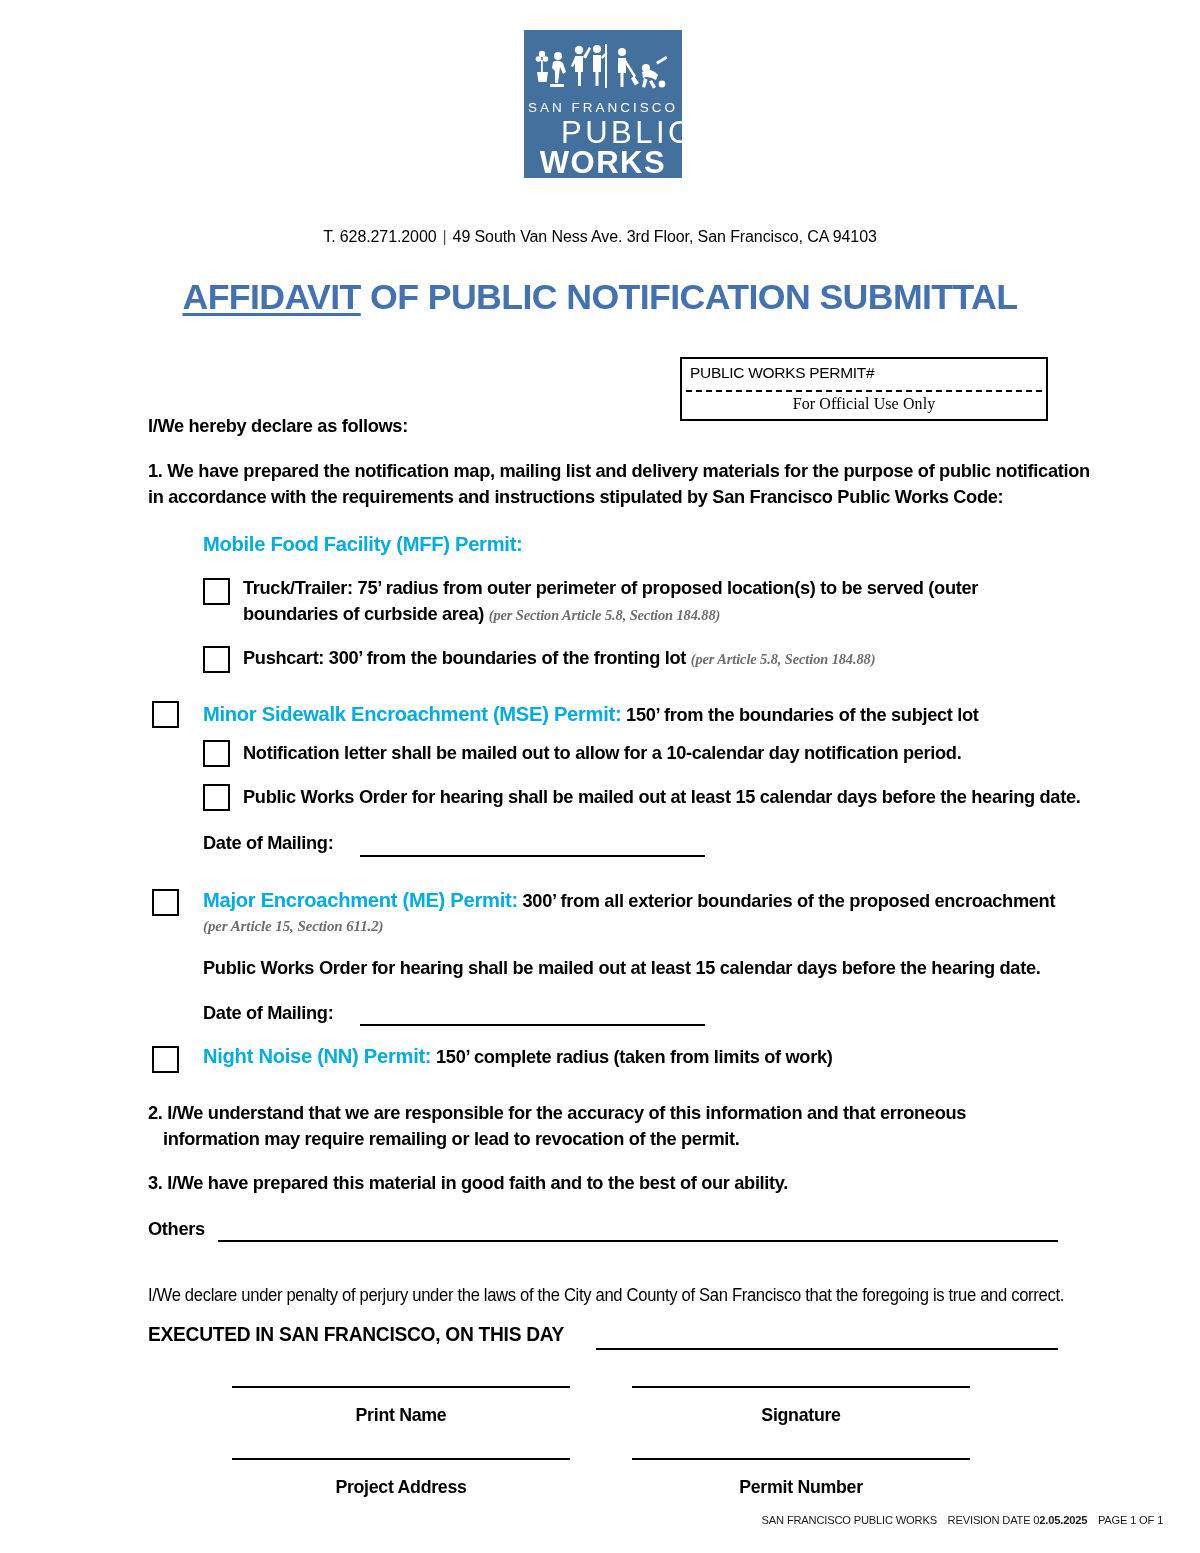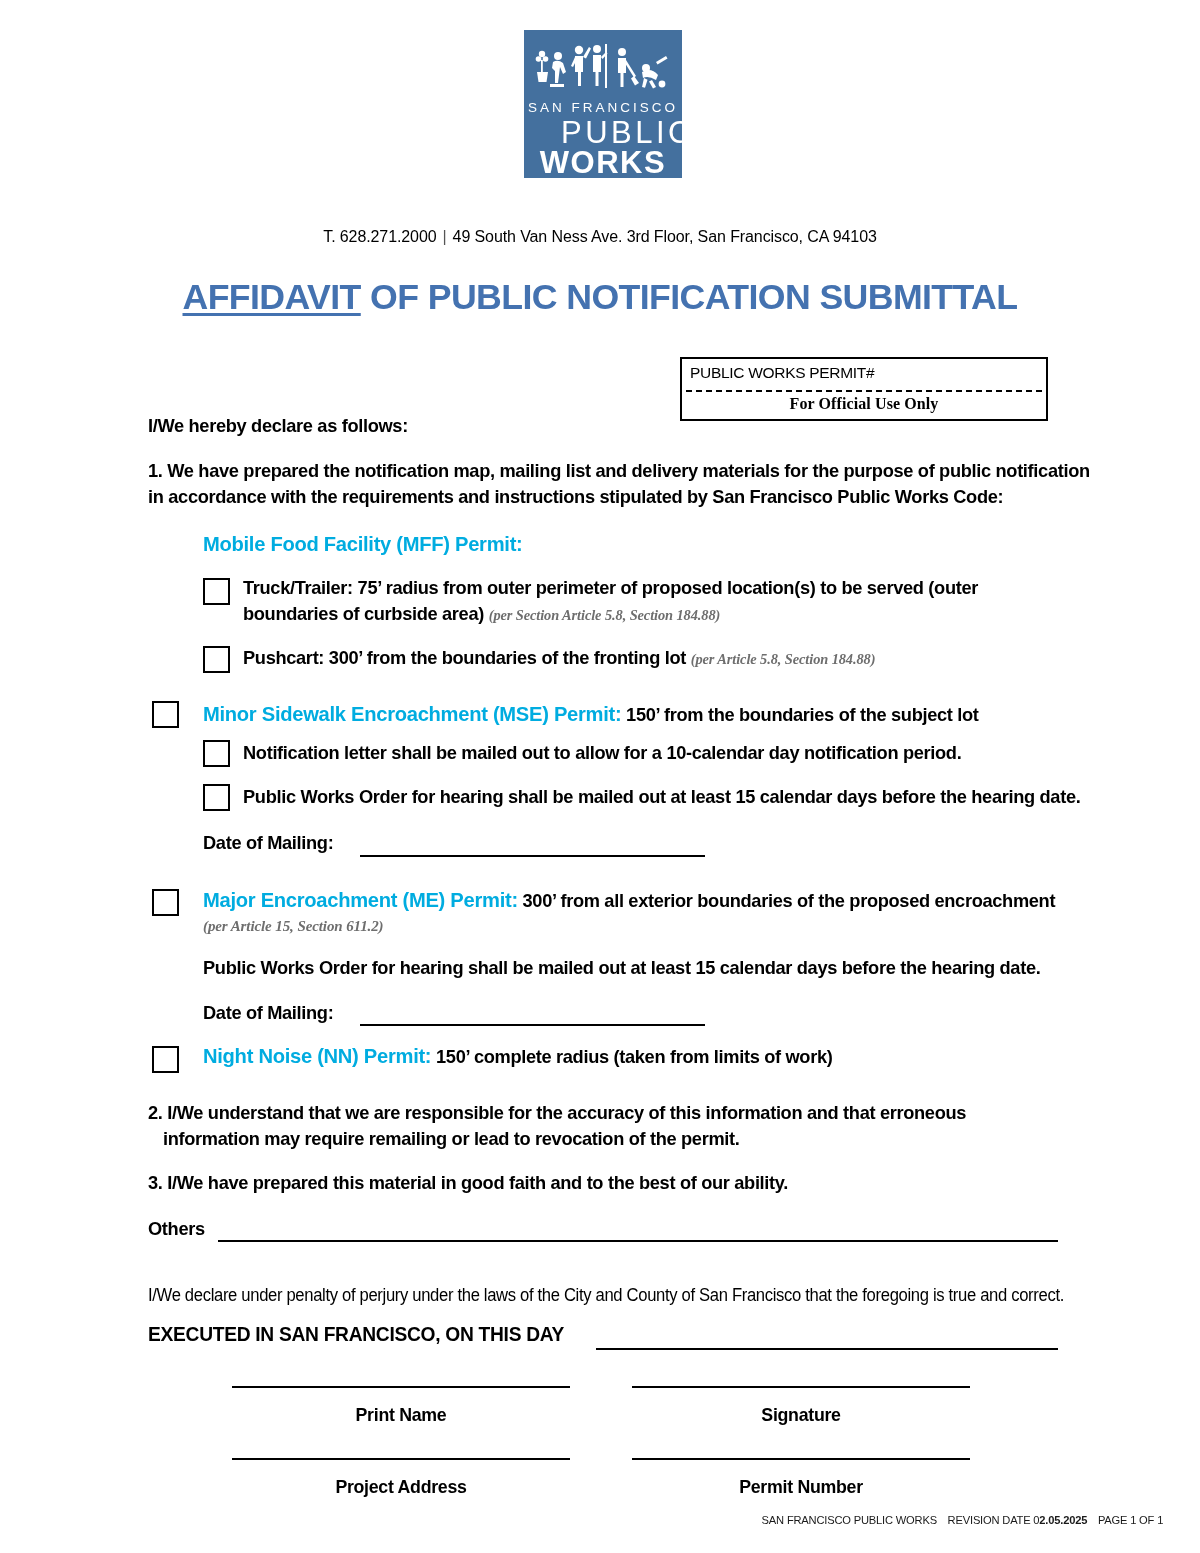--- a/index.html
+++ b/index.html
@@ -167,21 +167,21 @@
     border-top: 2px dashed #000;
   }
   .permit-box-bottom {
     position: absolute;
     left: 0;
     right: 0;
     top: 36px;
     text-align: center;
     font-family: "Liberation Serif", serif;
     font-size: 16px;
-    font-weight: bold;
+    font-weight: normal;
     letter-spacing: 0.1px;
   }
 
   
   .body-area {
     position: absolute;
     left: 0;
     top: 0;
     width: 1200px;
   }

